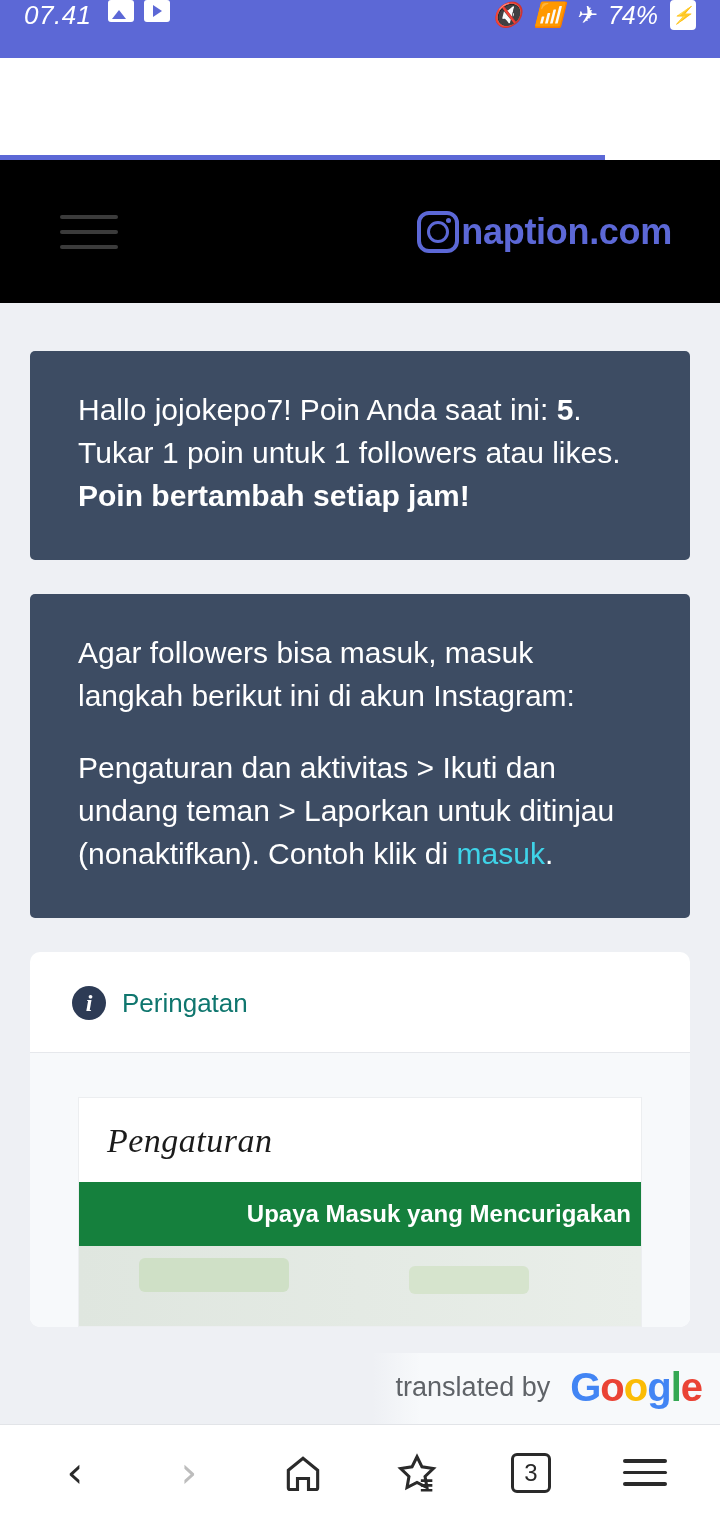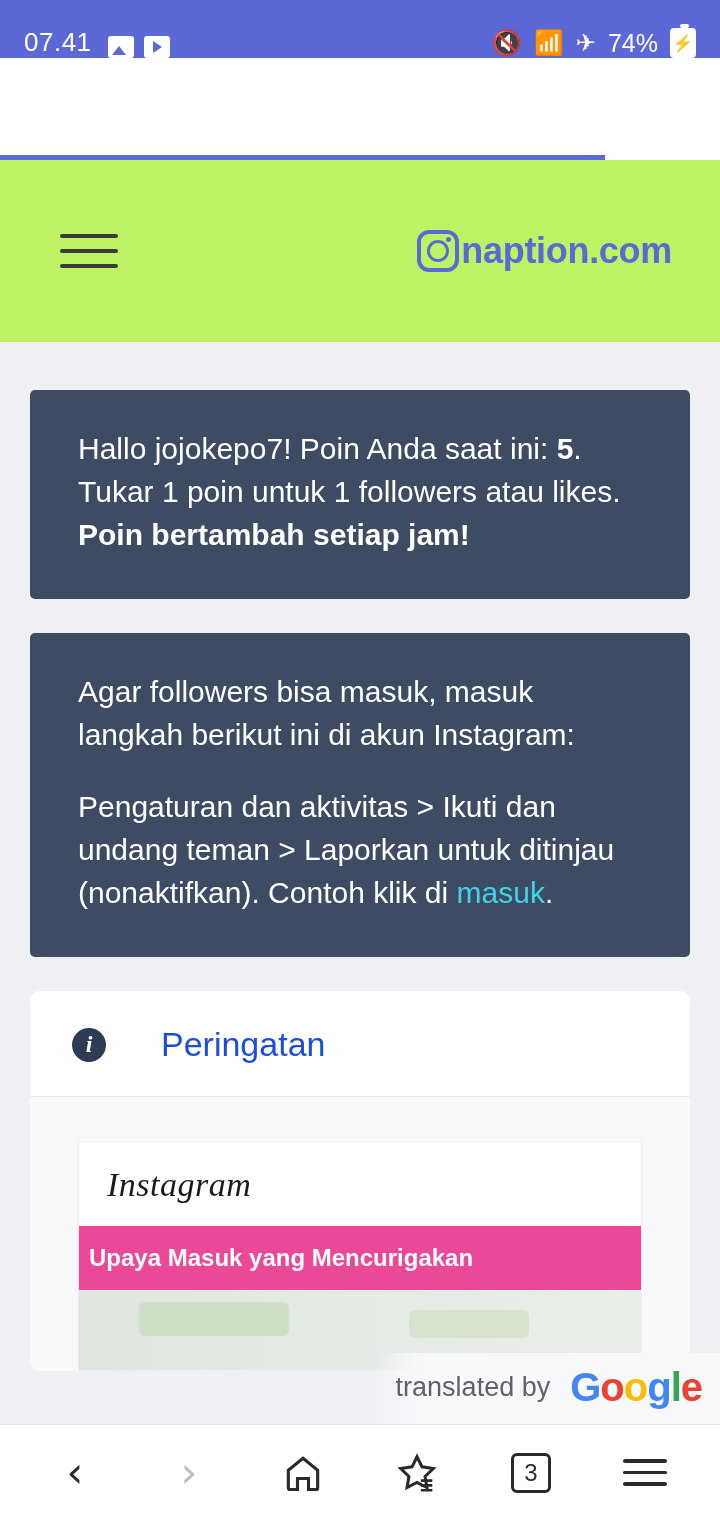--- a/index.html
+++ b/index.html
@@ -18,23 +18,24 @@
     flex-direction: column;
     background: #eef0f4;
   }
 
   
   .status-bar {
     height: 58px;
     background: #5c68d6;
     color: #ffffff;
     display: flex;
-    align-items: flex-end;
+    align-items: flex-start;
     padding: 0 24px;
     flex: 0 0 auto;
+    font-style: italic;
   }
   .status-time {
     font-size: 26px;
     letter-spacing: 0.5px;
   }
   .status-left-icons {
     display: flex;
     align-items: center;
     gap: 10px;
     margin-left: 16px;
@@ -113,22 +114,22 @@
     flex: 0 0 auto;
   }
   .progress-fill {
     height: 5px;
     background: #5c68d6;
     width: 84%;
   }
 
   
   .site-header {
-    background: #bef264;
-    height: 182px;
+    background: #000000;
+    height: 143px;
     display: flex;
     align-items: center;
     padding: 0 48px 0 60px;
     flex: 0 0 auto;
   }
   .hamburger {
     width: 58px;
     display: flex;
     flex-direction: column;
     gap: 11px;
@@ -217,45 +218,44 @@
     color: #ffffff;
     font-size: 24px;
     font-weight: 700;
     font-style: italic;
     display: flex;
     align-items: center;
     justify-content: center;
     font-family: "Liberation Serif", serif;
   }
   .card-title {
-    font-size: 34px;
-    color: #1d4ed8;
+    font-size: 26px;
+    color: #0f766e;
     font-weight: 400;
-    margin-left: 39px;
   }
   .card-body {
     background: #f7f9fb;
     padding: 44px 48px 0 48px;
   }
   .shot {
     background: #ffffff;
     border: 1px solid #eceef0;
   }
   .shot-brand {
     font-family: "Liberation Serif", serif;
     font-style: italic;
     font-size: 34px;
     color: #1b1b1b;
     padding: 24px 28px 22px 28px;
     letter-spacing: 0.5px;
   }
   .shot-alert {
-    background: #ec4899;
+    background: #15803d;
     color: #ffffff;
-    text-align: left;
+    text-align: right;
     font-size: 24px;
     font-weight: 700;
     padding: 18px 10px;
   }
   .shot-map {
     height: 80px;
     background:
       linear-gradient(90deg, #dfe6df 0%, #e9eee9 100%);
     position: relative;
   }
@@ -398,21 +398,21 @@
       <div><span>Pengaturan dan aktivitas &gt; Ikuti dan undang teman &gt; Laporkan untuk ditinjau (nonaktifkan). Contoh klik di </span><a href="#" class="link">masuk</a><span>.</span></div>
     </div>
 
     <div class="card">
       <div class="card-header">
         <span class="info-icon">i</span>
         <span class="card-title">Peringatan</span>
       </div>
       <div class="card-body">
         <div class="shot">
-          <div class="shot-brand">Instagram</div>
+          <div class="shot-brand">Pengaturan</div>
           <div class="shot-alert">Upaya Masuk yang Mencurigakan</div>
           <div class="shot-map"></div>
         </div>
       </div>
     </div>
 
     <div class="translate-bar">
       <span class="translate-label">translated by</span>
       <span class="g-logo"><span class="b">G</span><span class="r">o</span><span class="y">o</span><span class="b">g</span><span class="g">l</span><span class="r">e</span></span>
     </div>

